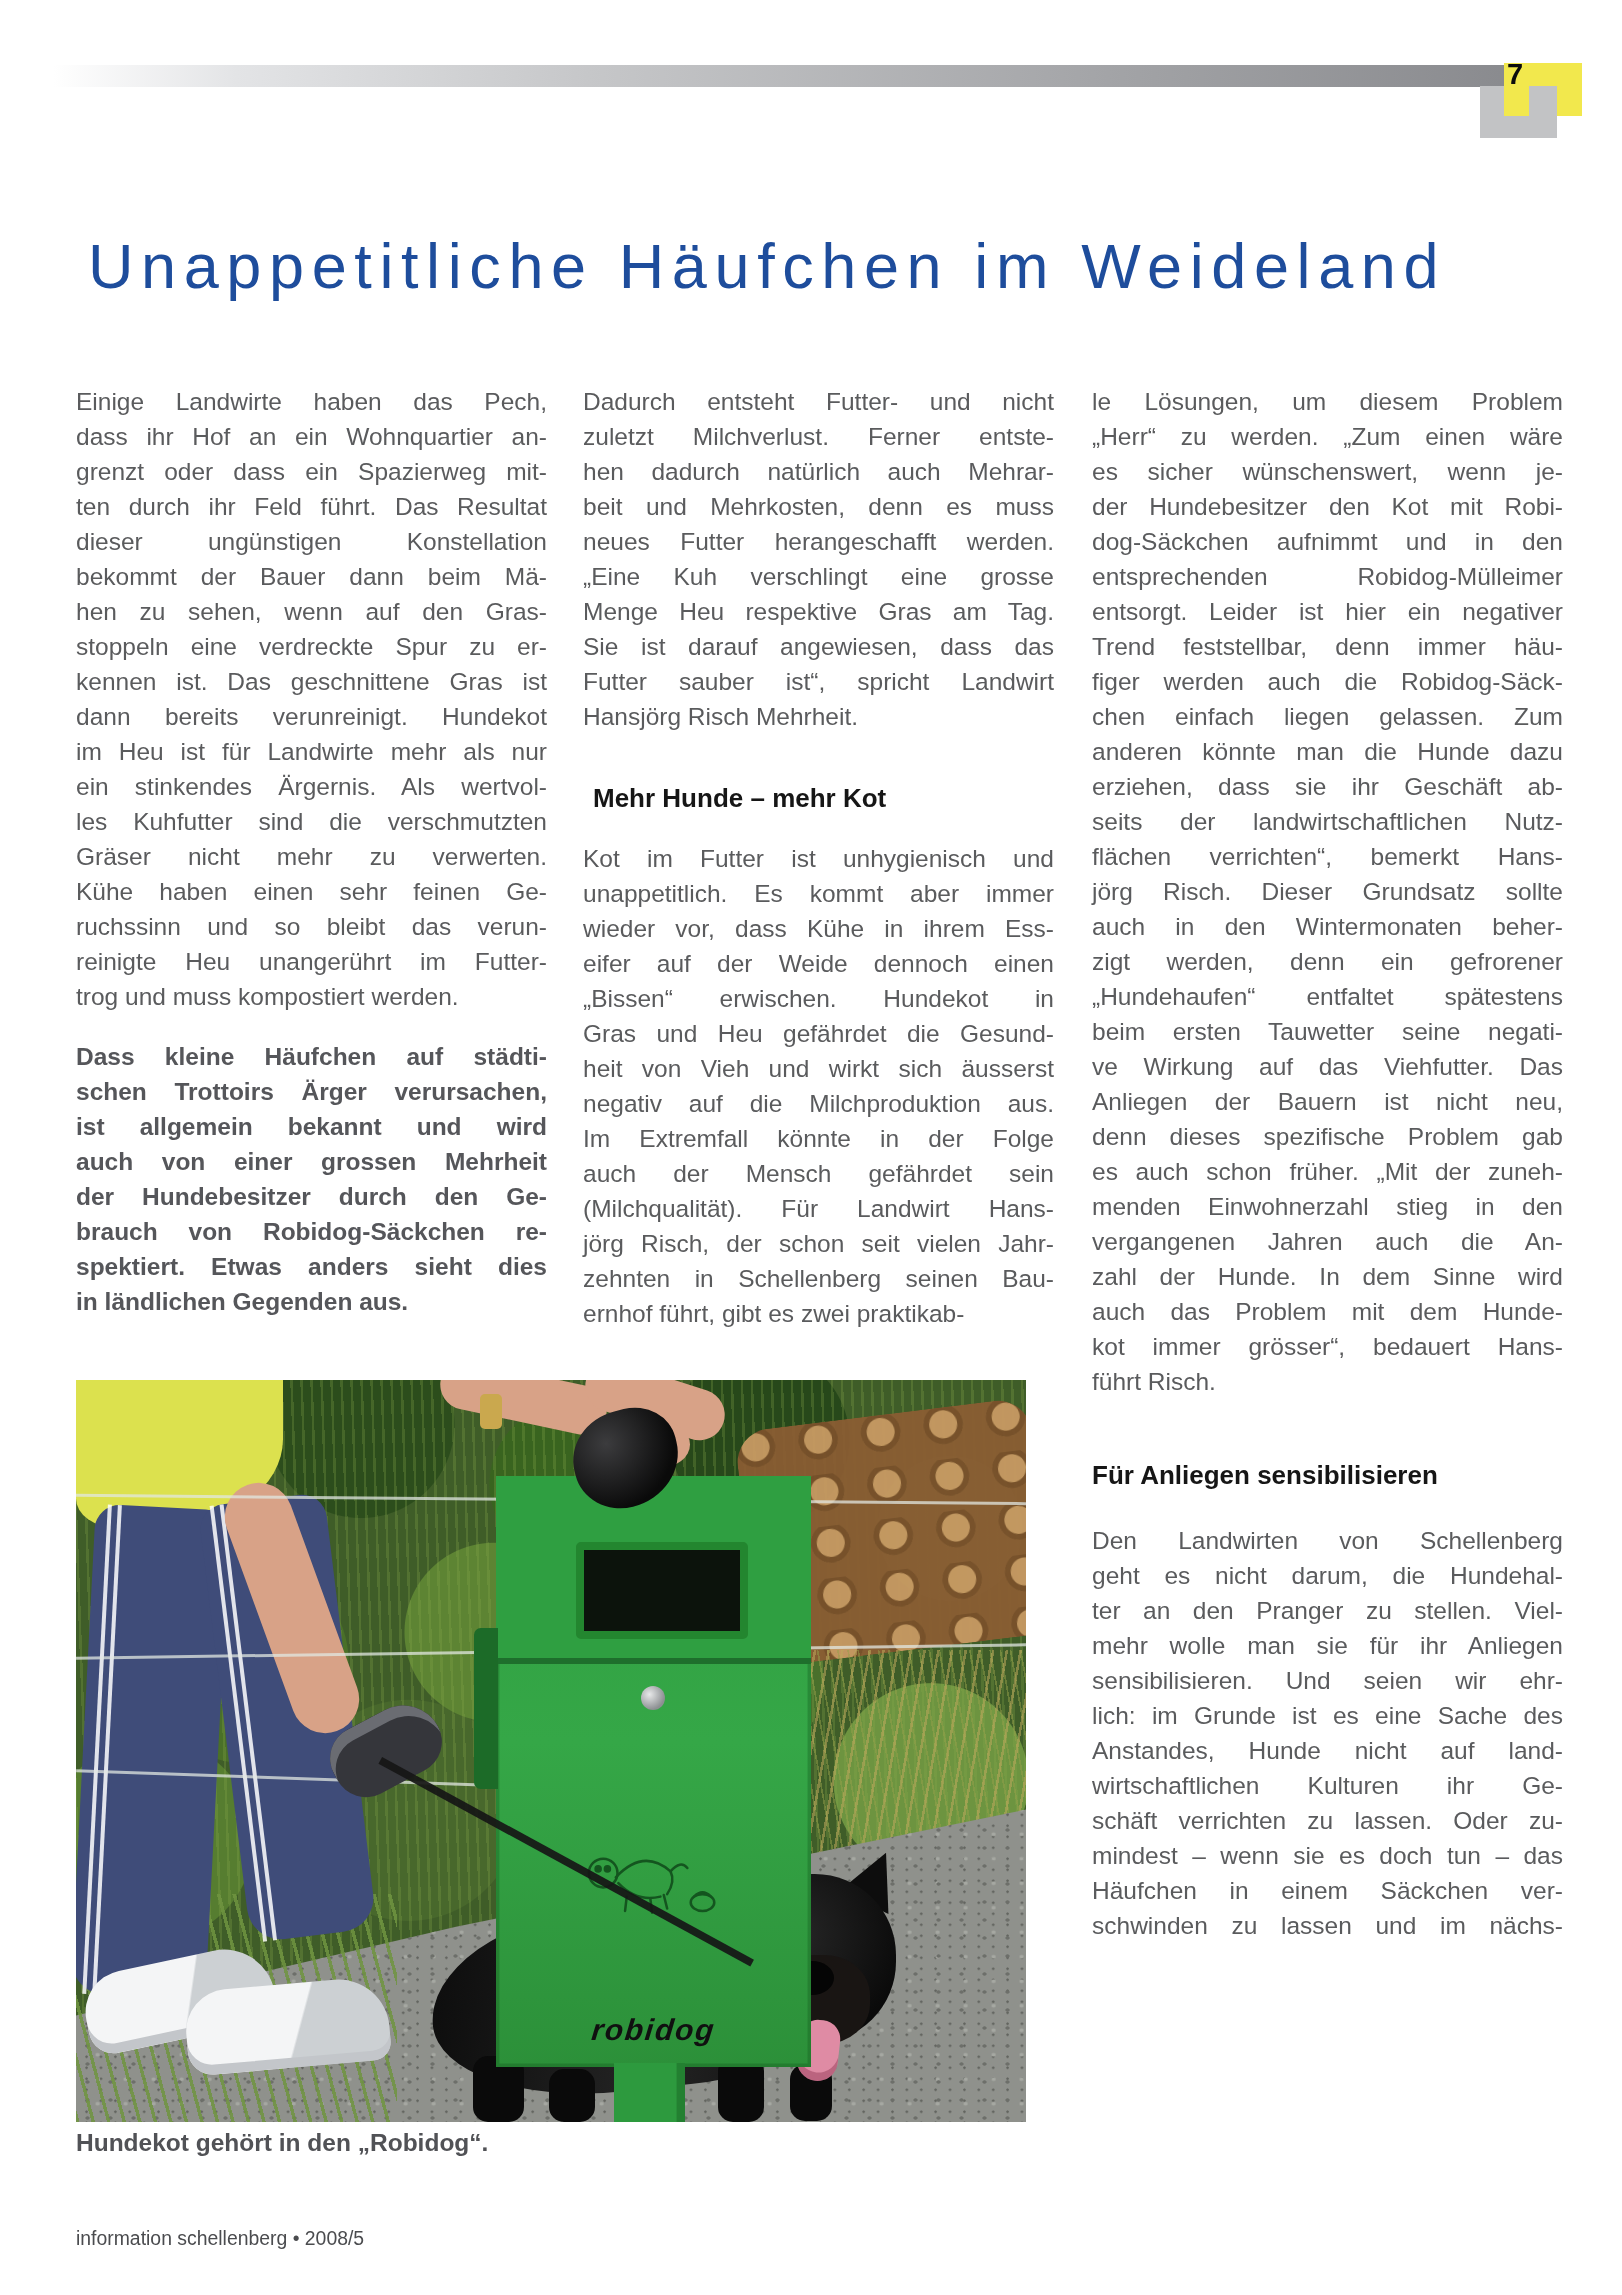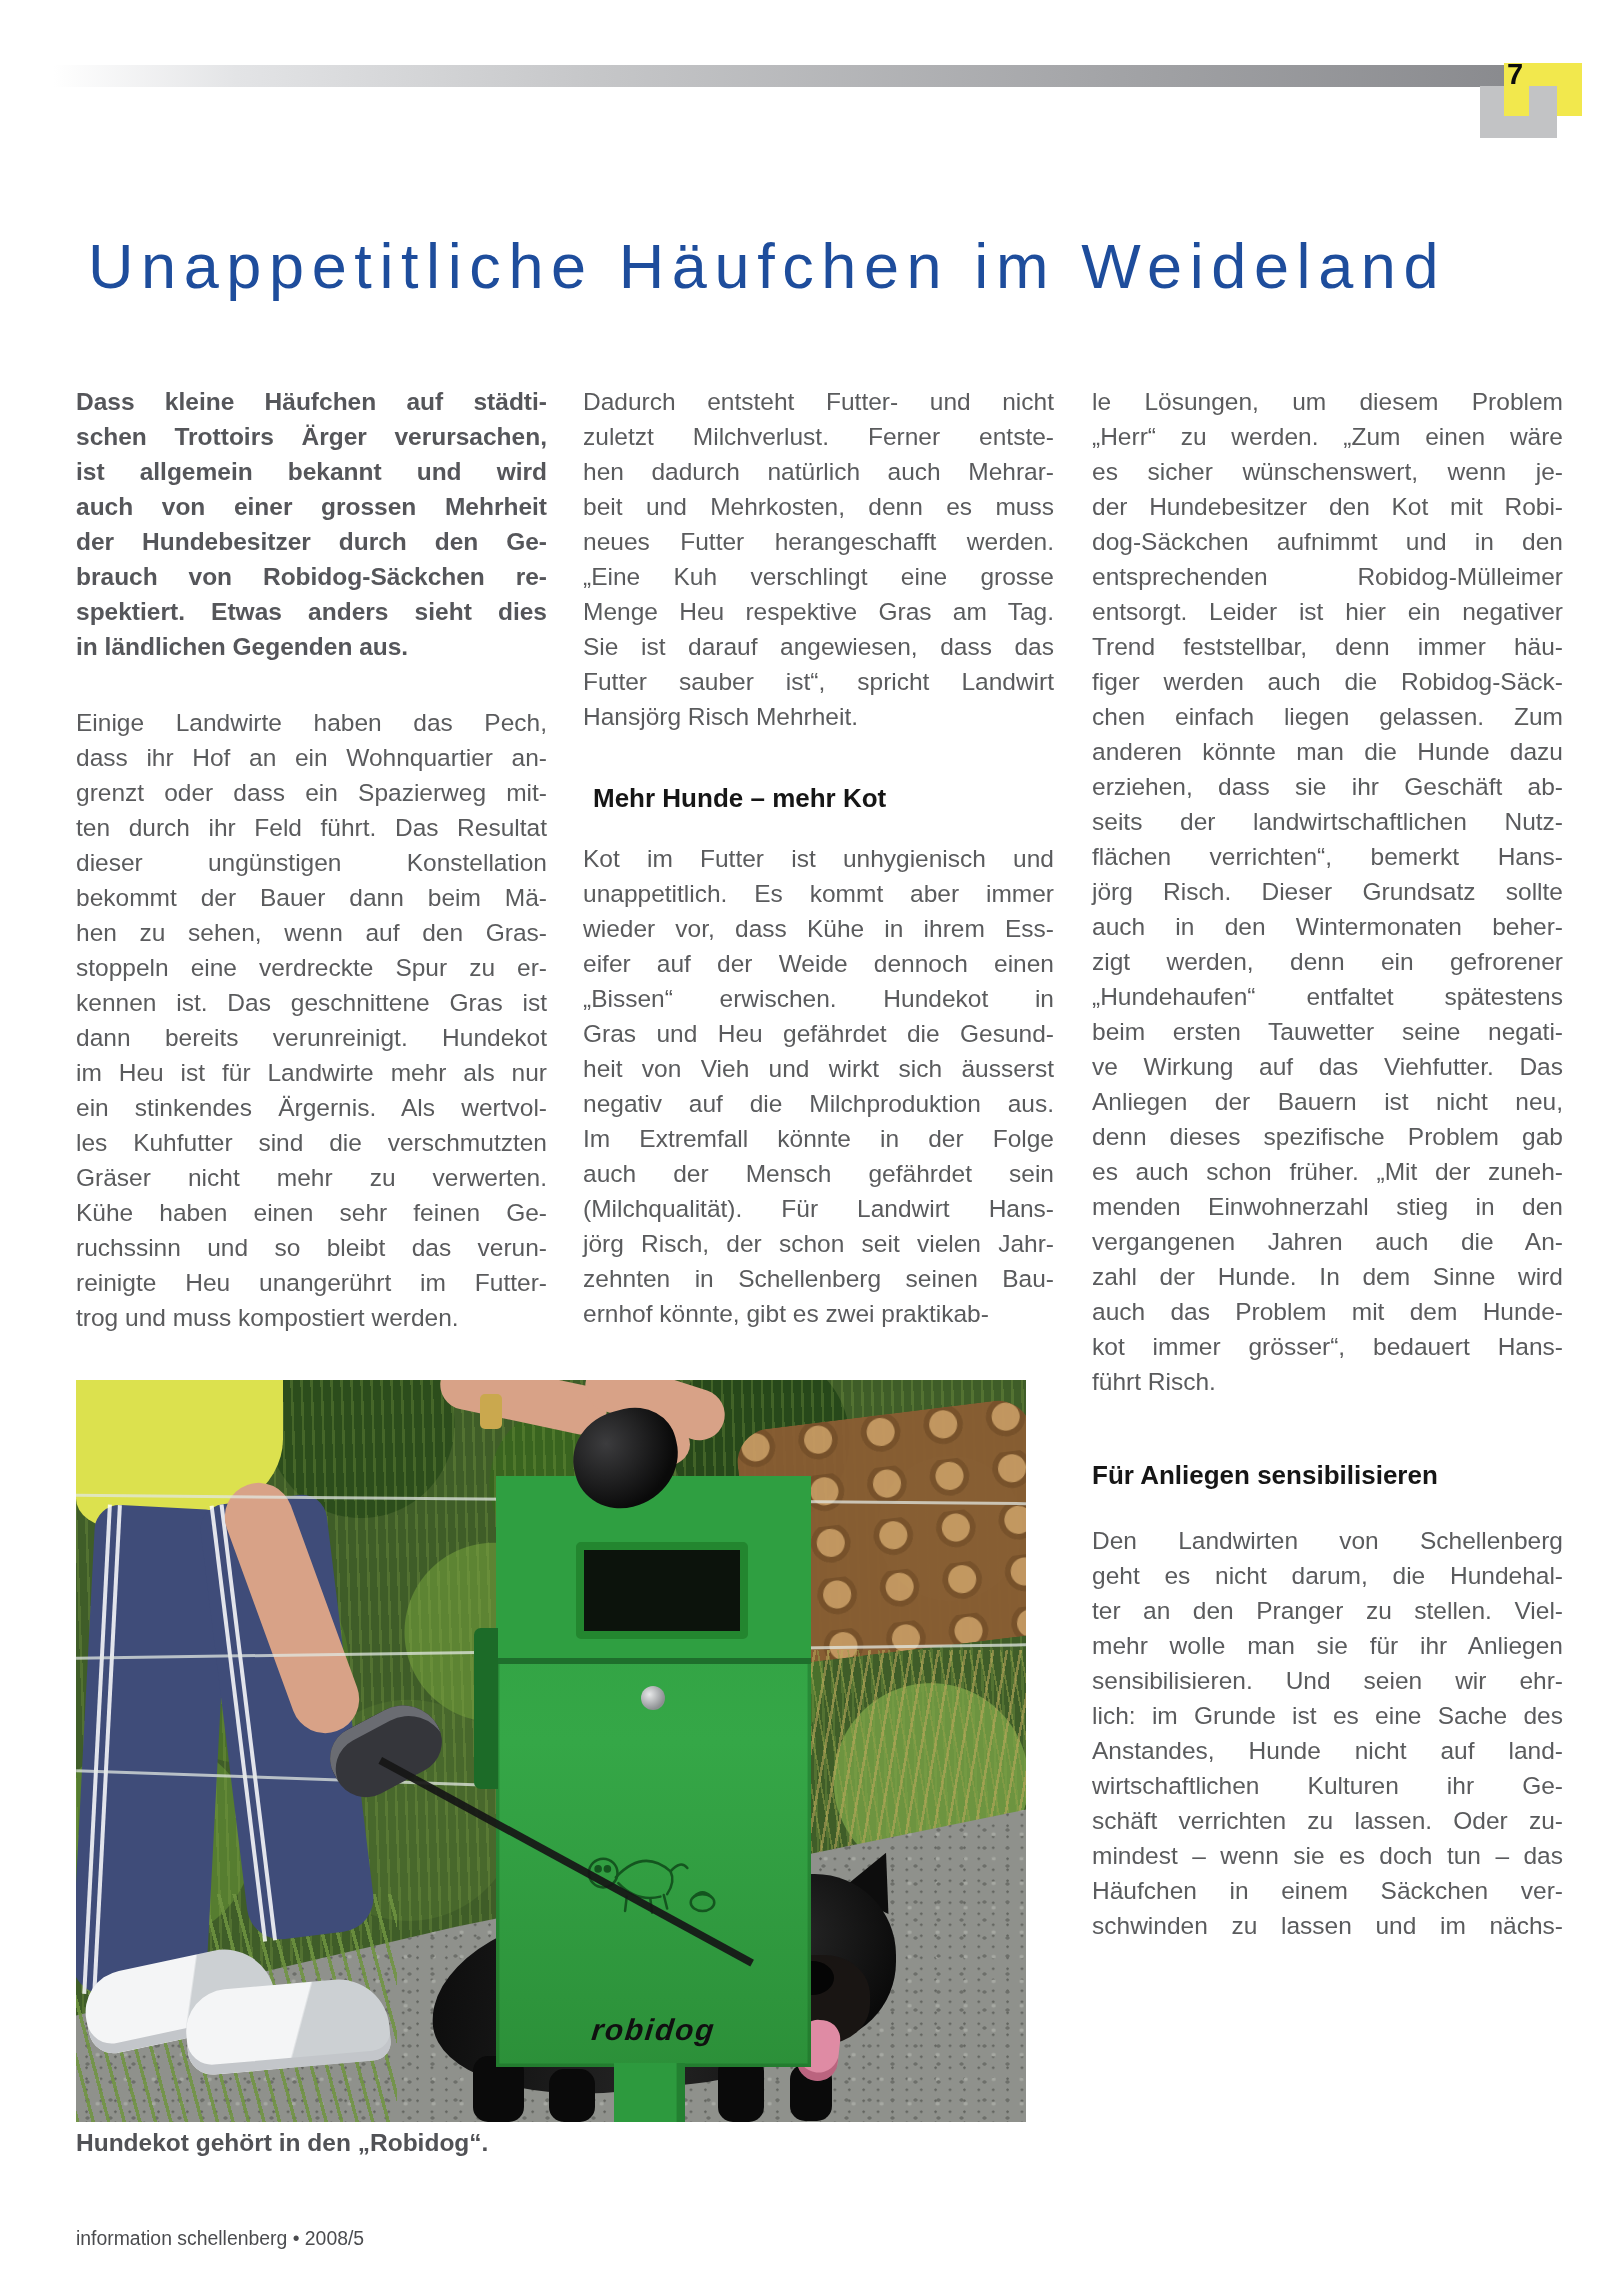--- a/index.html
+++ b/index.html
@@ -140,50 +140,50 @@
 
   <div class="abs topbar"></div>
   <div class="abs corner-yellow"></div>
   <div class="abs corner-gray"></div>
   <div class="abs corner-yellow-strip"></div>
   <div class="abs pagenum">7</div>
 
   <h1 class="abs title">Unappetitliche Häufchen im Weideland</h1>
 
   <div class="abs col col1">
-    <p class="para lead">
-      <span class="jlines">Dass kleine Häufchen auf städti-
-schen Trottoirs Ärger verursachen,
-ist allgemein bekannt und wird
-auch von einer grossen Mehrheit
-der Hundebesitzer durch den Ge-
-brauch von Robidog-Säckchen re-
-spektiert. Etwas anders sieht dies</span>
-      <span class="jlast">in ländlichen Gegenden aus.</span>
-    </p>
     <p class="para">
       <span class="jlines">Einige Landwirte haben das Pech,
 dass ihr Hof an ein Wohnquartier an-
 grenzt oder dass ein Spazierweg mit-
 ten durch ihr Feld führt. Das Resultat
 dieser ungünstigen Konstellation
 bekommt der Bauer dann beim Mä-
 hen zu sehen, wenn auf den Gras-
 stoppeln eine verdreckte Spur zu er-
 kennen ist. Das geschnittene Gras ist
 dann bereits verunreinigt. Hundekot
 im Heu ist für Landwirte mehr als nur
 ein stinkendes Ärgernis. Als wertvol-
 les Kuhfutter sind die verschmutzten
 Gräser nicht mehr zu verwerten.
 Kühe haben einen sehr feinen Ge-
 ruchssinn und so bleibt das verun-
 reinigte Heu unangerührt im Futter-</span>
       <span class="jlast">trog und muss kompostiert werden.</span>
     </p>
+    <p class="para lead">
+      <span class="jlines">Dass kleine Häufchen auf städti-
+schen Trottoirs Ärger verursachen,
+ist allgemein bekannt und wird
+auch von einer grossen Mehrheit
+der Hundebesitzer durch den Ge-
+brauch von Robidog-Säckchen re-
+spektiert. Etwas anders sieht dies</span>
+      <span class="jlast">in ländlichen Gegenden aus.</span>
+    </p>
   </div>
 
   <div class="abs col col2">
     <p class="para">
       <span class="jlines">Dadurch entsteht Futter- und nicht
 zuletzt Milchverlust. Ferner entste-
 hen dadurch natürlich auch Mehrar-
 beit und Mehrkosten, denn es muss
 neues Futter herangeschafft werden.
 „Eine Kuh verschlingt eine grosse
@@ -200,21 +200,21 @@
 eifer auf der Weide dennoch einen
 „Bissen“ erwischen. Hundekot in
 Gras und Heu gefährdet die Gesund-
 heit von Vieh und wirkt sich äusserst
 negativ auf die Milchproduktion aus.
 Im Extremfall könnte in der Folge
 auch der Mensch gefährdet sein
 (Milchqualität). Für Landwirt Hans-
 jörg Risch, der schon seit vielen Jahr-
 zehnten in Schellenberg seinen Bau-</span>
-      <span class="jlast">ernhof könnte, gibt es zwei praktikab-</span>
+      <span class="jlast">ernhof führt, gibt es zwei praktikab-</span>
     </p>
   </div>
 
   <div class="abs col col3">
     <p class="para">
       <span class="jlines">le Lösungen, um diesem Problem
 „Herr“ zu werden. „Zum einen wäre
 es sicher wünschenswert, wenn je-
 der Hundebesitzer den Kot mit Robi-
 dog-Säckchen aufnimmt und in den

